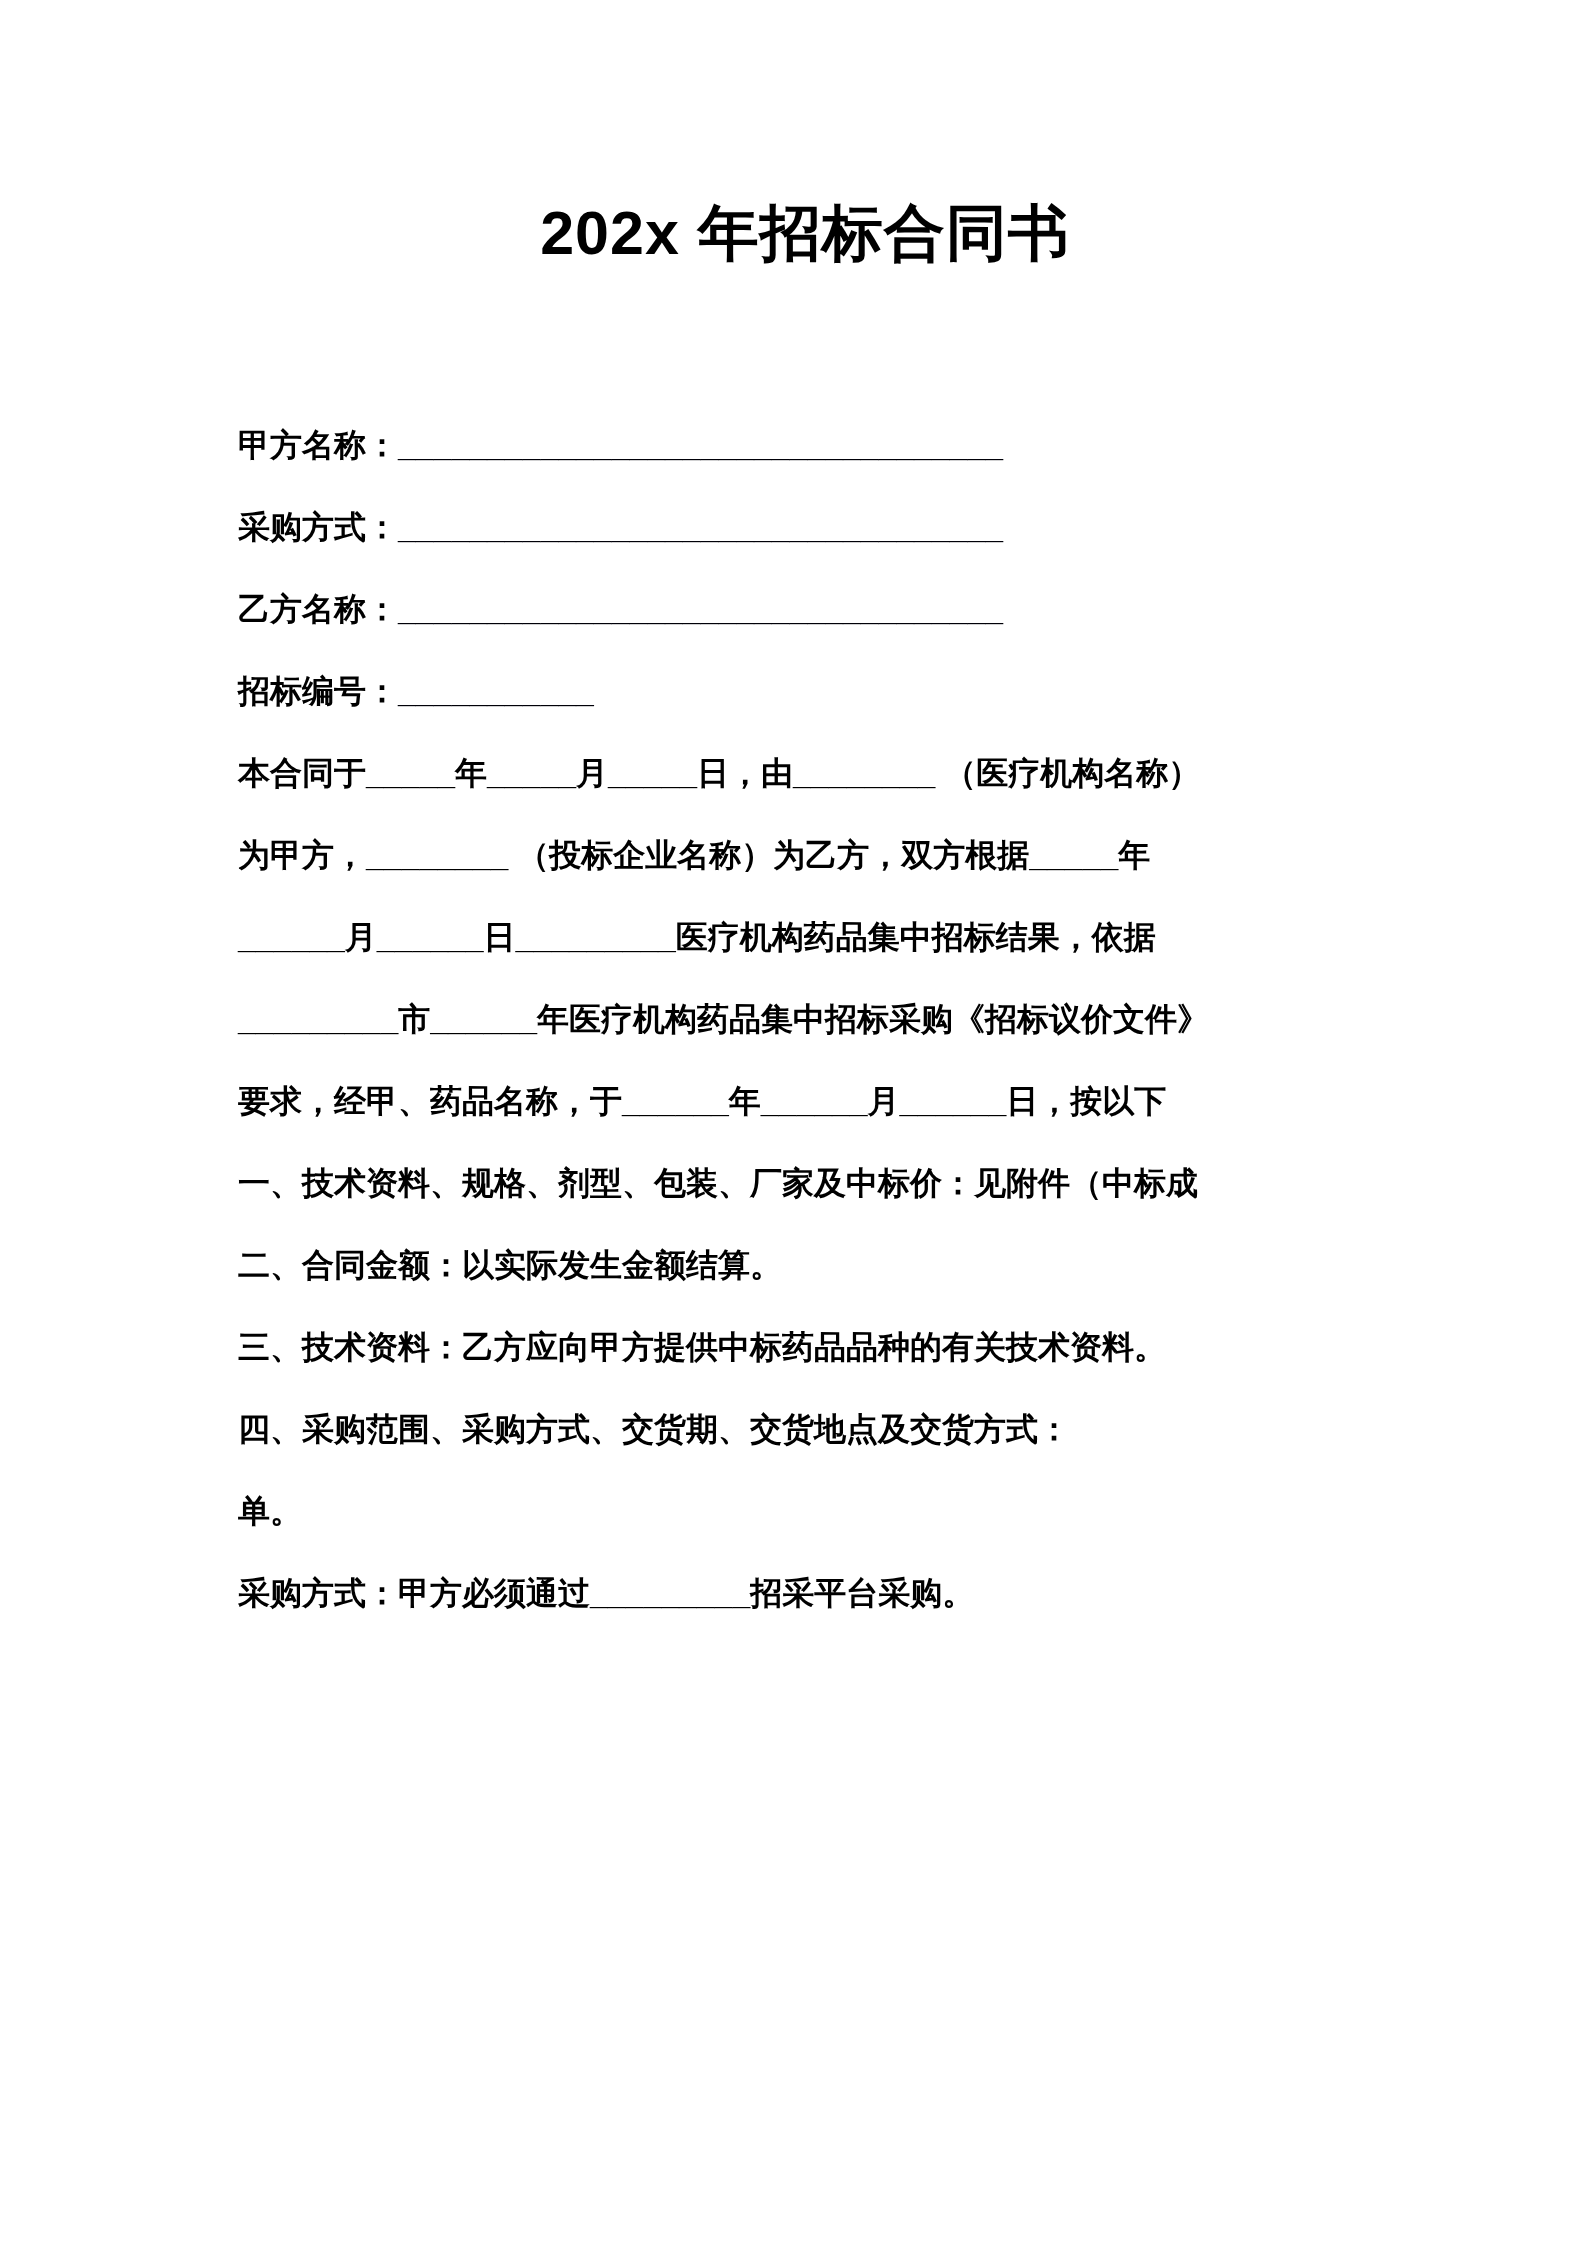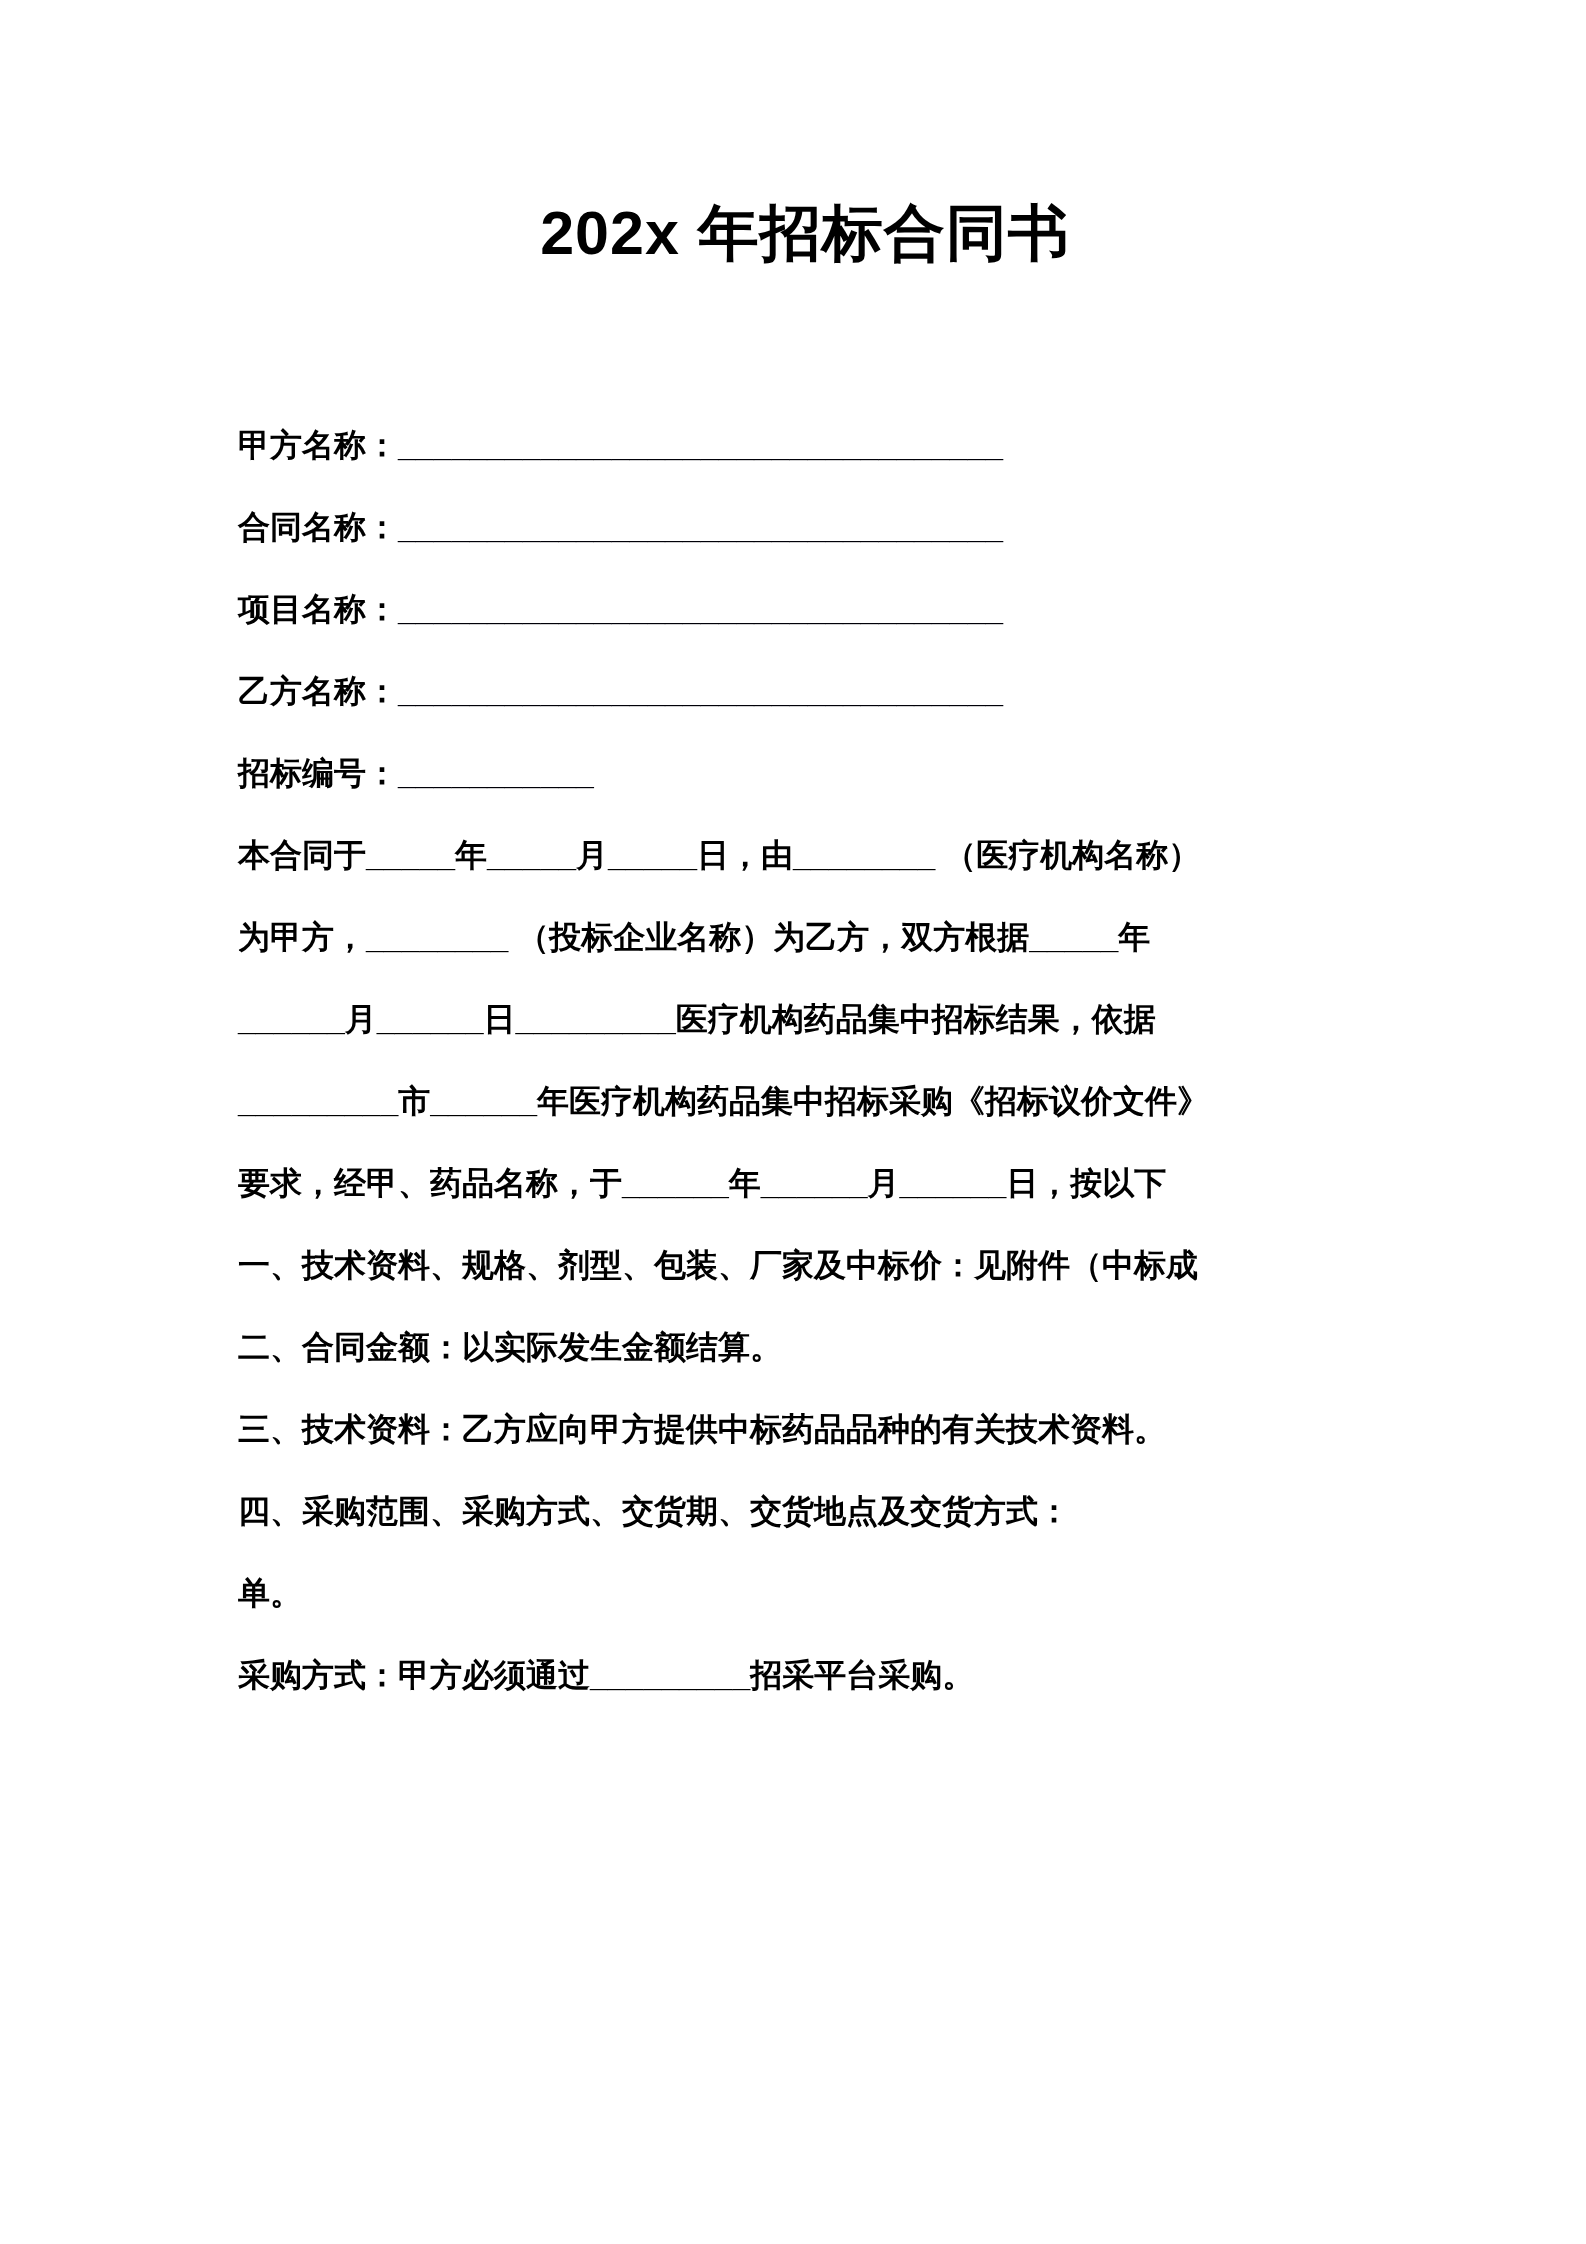--- a/index.html
+++ b/index.html
@@ -64,26 +64,23 @@
 
   <h1 class="doc-title">202x 年招标合同书</h1>
 
   <div class="content">
 
     <div class="line field-row">
       <span class="field-label">甲方名称：</span><span class="field-blank">__________________________________</span>
     </div>
 
     <div class="line field-row">
-      <span class="field-label">合同名称：</span><span class="field-blank">__________________________________</span>
+      <span class="field-label">采购方式：</span><span class="field-blank">__________________________________</span>
     </div>
 
-    <div class="line field-row">
-      <span class="field-label">项目名称：</span><span class="field-blank">__________________________________</span>
-    </div>
 
     <div class="line field-row">
       <span class="field-label">乙方名称：</span><span class="field-blank">__________________________________</span>
     </div>
 
     <div class="line field-row">
       <span class="field-label">招标编号：</span><span class="field-blank">___________</span>
     </div>
 
     <div class="line">本合同于_____年_____月_____日，由________ （医疗机构名称）</div>

